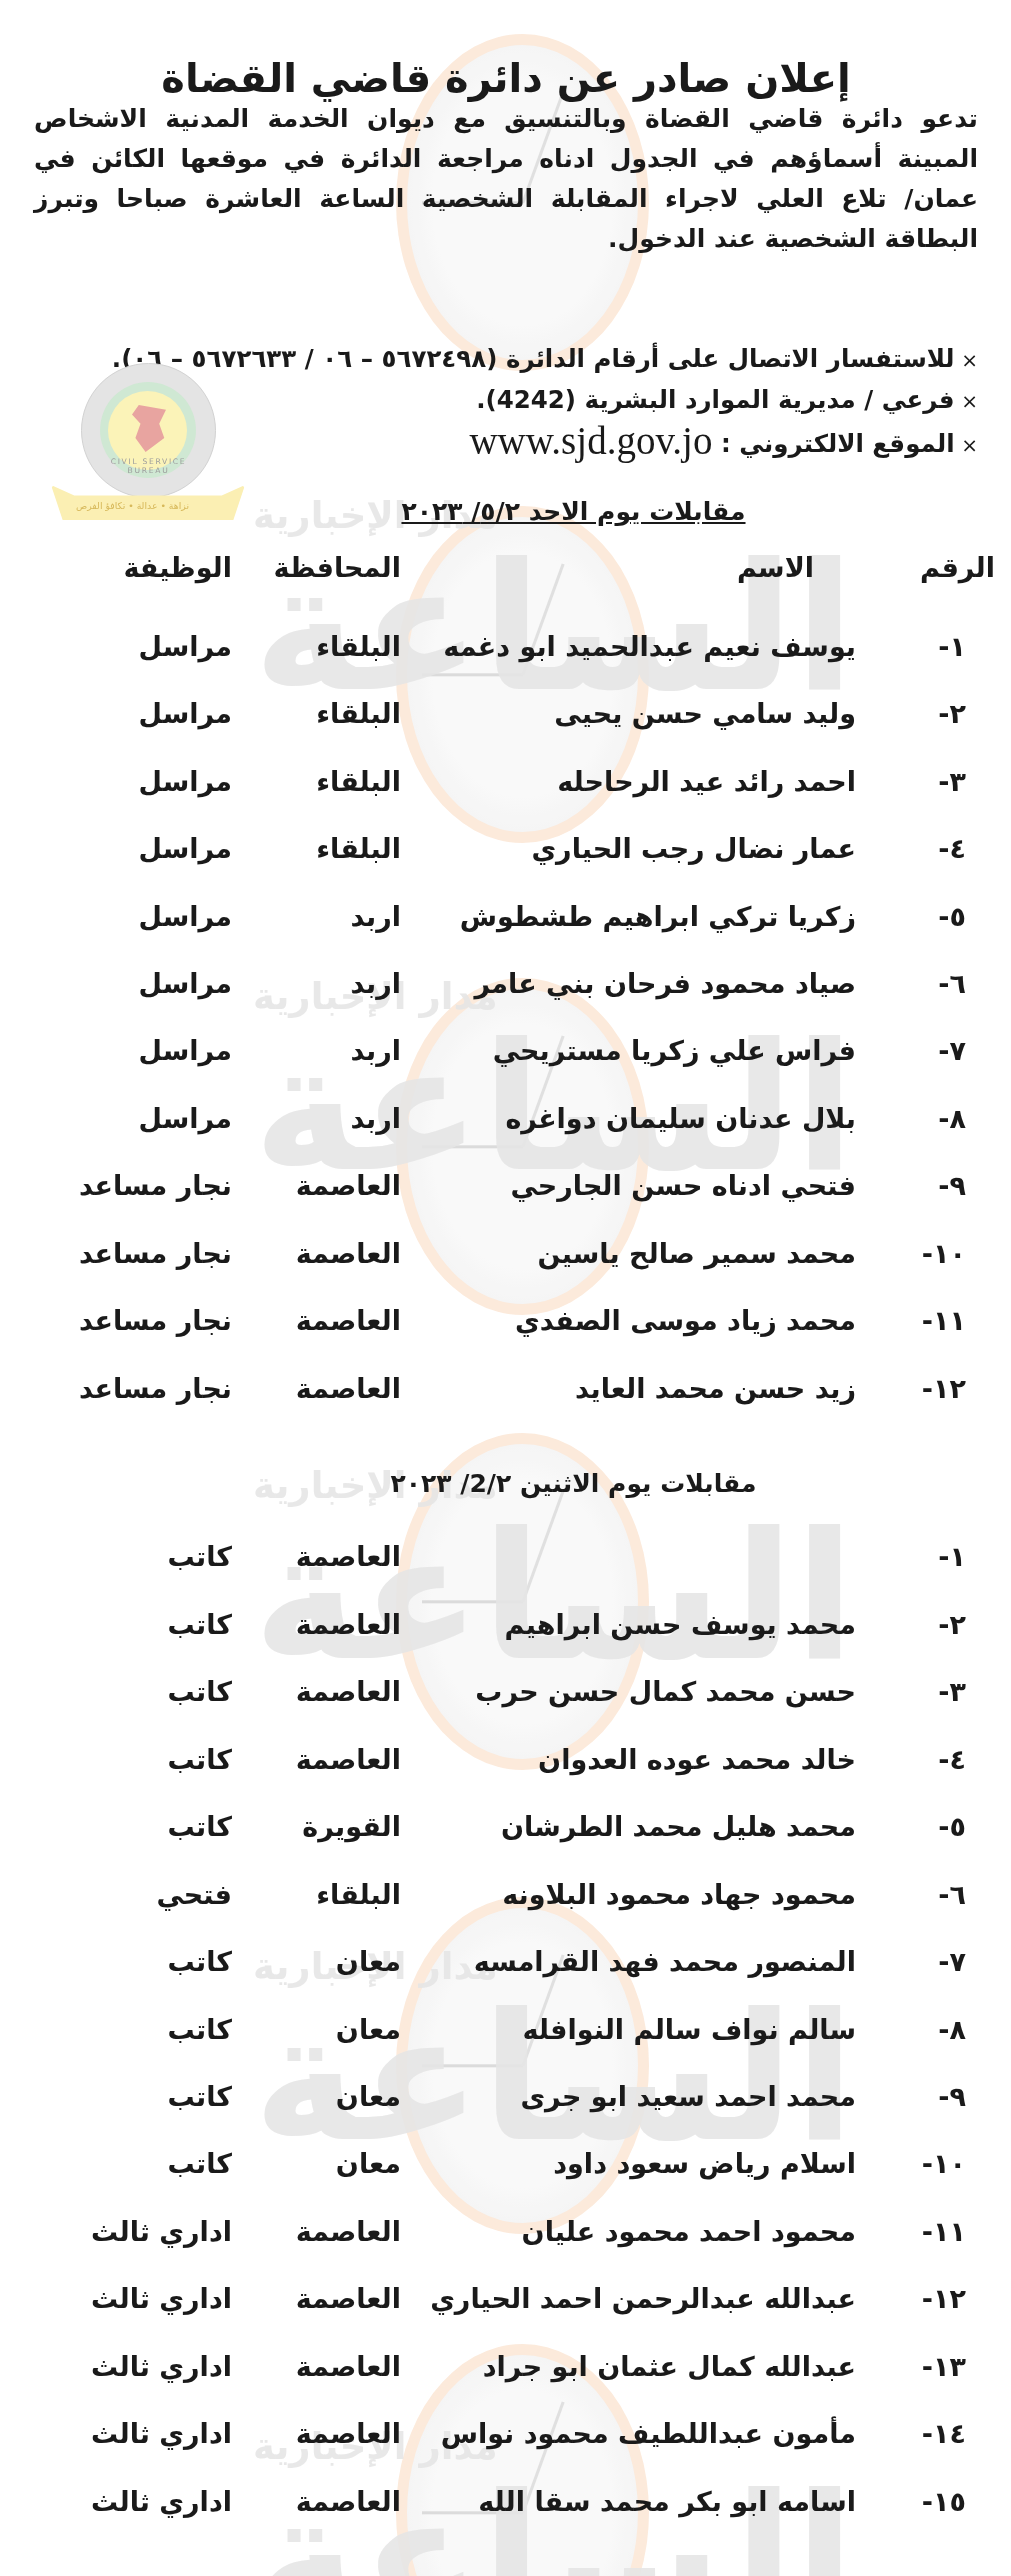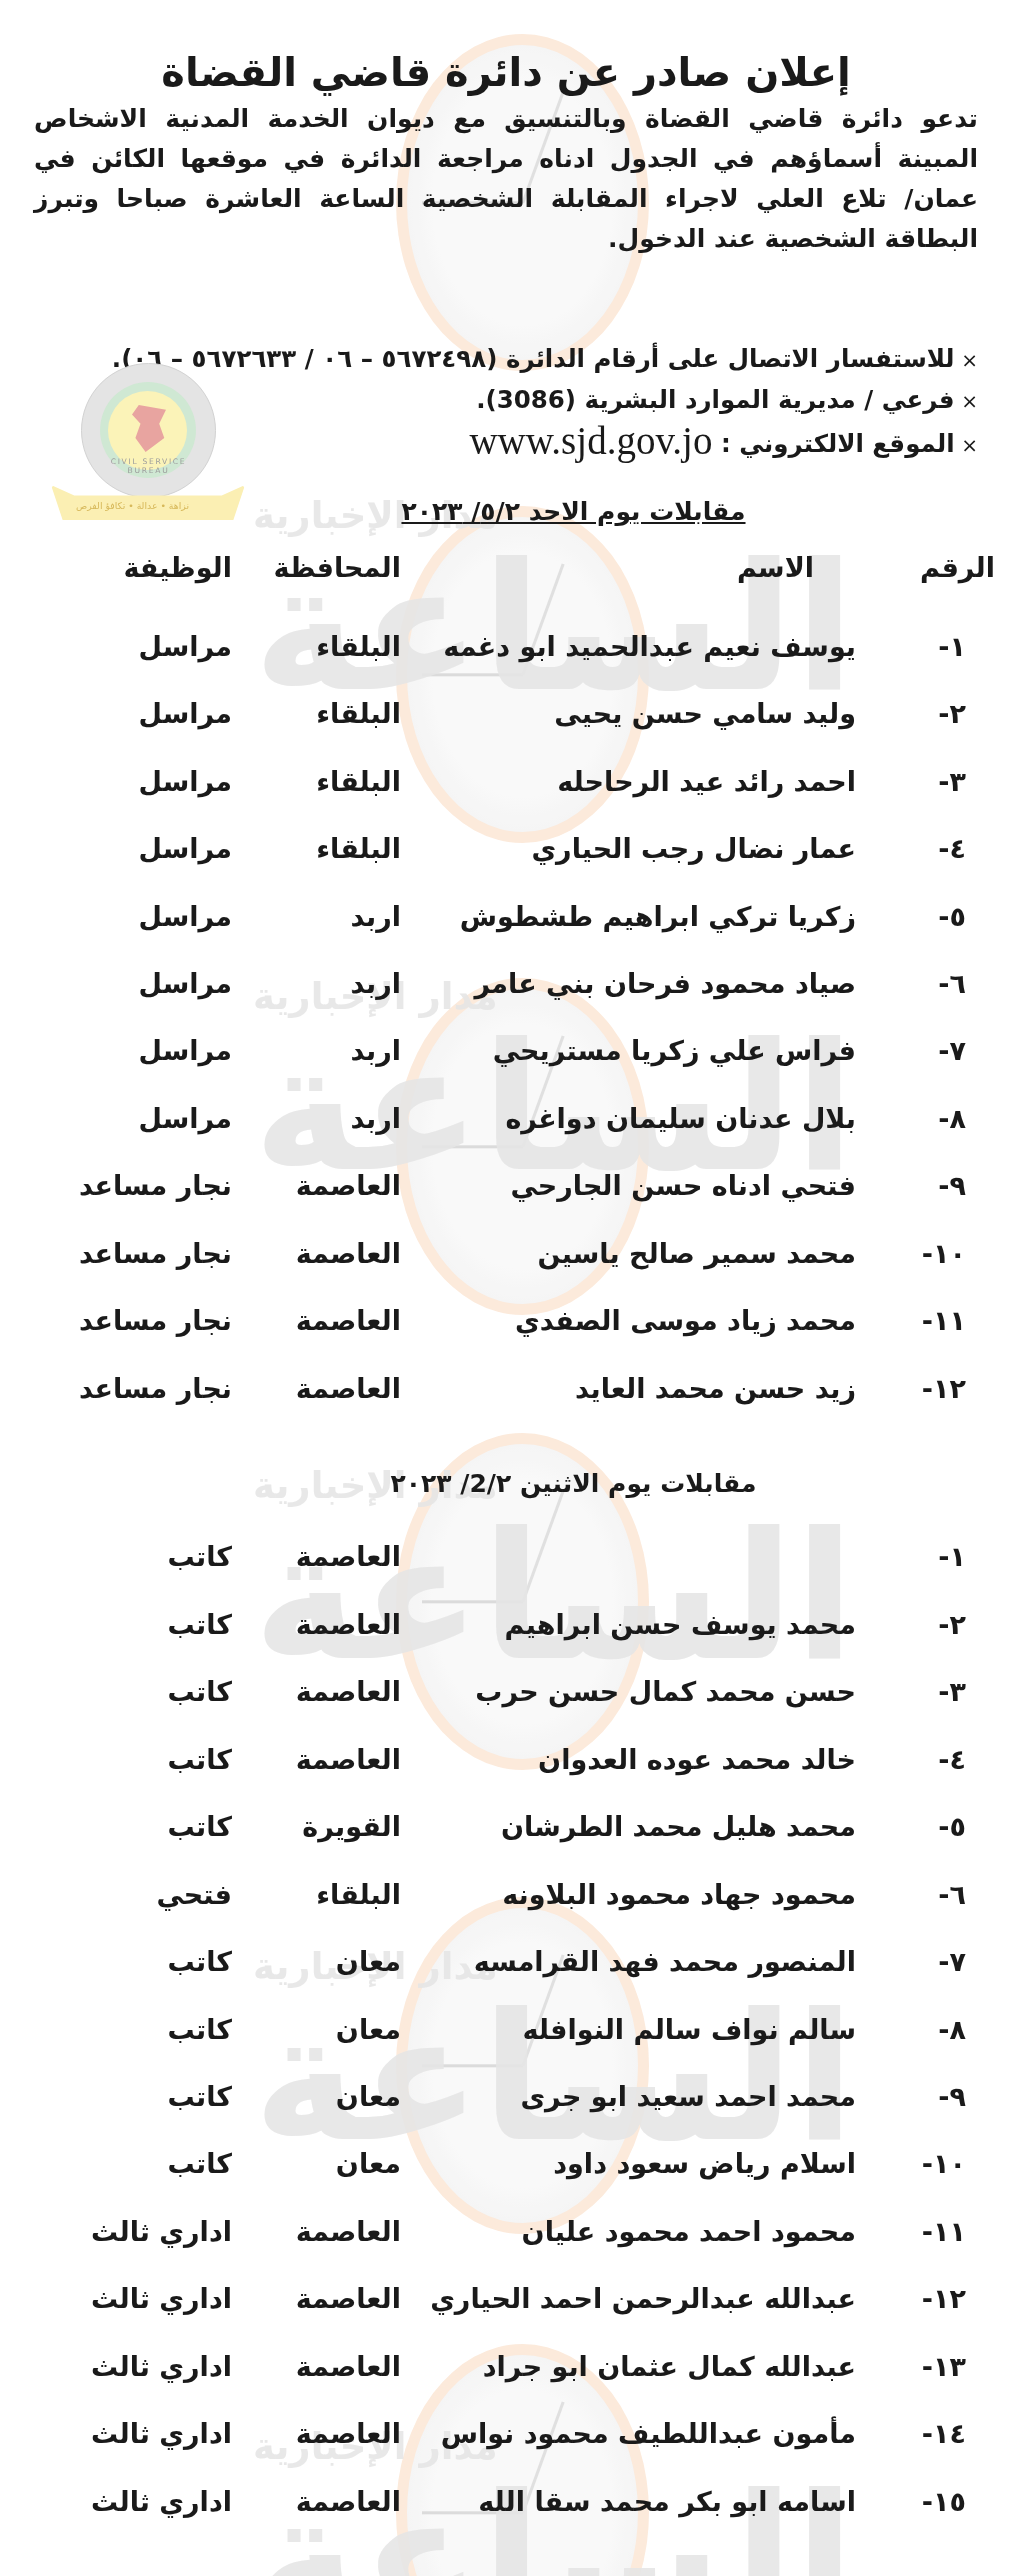--- a/index.html
+++ b/index.html
@@ -36,21 +36,21 @@
       font-weight: bold;
       color: #e6e6e6;
       opacity: 0.9;
     }
     .wm-big { font-size: 177px; line-height: 1; }
     .wm-small { font-size: 37px; line-height: 1; }
 
     .content { position: relative; z-index: 1; }
 
     .title {
-      position: absolute; top: 49px; left: 0; width: 1012px;
+      position: absolute; top: 55px; left: 0; width: 1012px;
       text-align: center;
       font-size: 40px; font-weight: bold;
       letter-spacing: 0;
     }
     .intro {
       position: absolute; top: 99px; right: 34px; width: 944px;
       font-size: 25px; font-weight: bold; line-height: 40px;
       text-align: justify;
     }
     .bullets {
@@ -148,21 +148,21 @@
     <span>المبينة أسماؤهم في الجدول ادناه مراجعة الدائرة في موقعها الكائن في عمان/</span>
     <span>تلاع العلي لاجراء المقابلة الشخصية الساعة العاشرة صباحا وتبرز البطاقة</span>
     <span>الشخصية عند الدخول.</span>
   </div>
 
   <div class="bullets">
     <span class="bullet">
       <span class="mark">×</span><span>للاستفسار الاتصال على أرقام الدائرة (٥٦٧٢٤٩٨ – ٠٦ / ٥٦٧٢٦٣٣ – ٠٦).</span>
     </span>
     <span class="bullet">
-      <span class="mark">×</span><span>فرعي / مديرية الموارد البشرية (3086).</span>
+      <span class="mark">×</span><span>فرعي / مديرية الموارد البشرية (4242).</span>
     </span>
     <span class="bullet">
       <span class="mark">×</span><span>الموقع الالكتروني :</span>
       <span class="url" dir="ltr">www.sjd.gov.jo</span>
     </span>
   </div>
 
   <div class="logo">
     <div class="ring-outer"></div>
     <div class="ring-green"></div>

